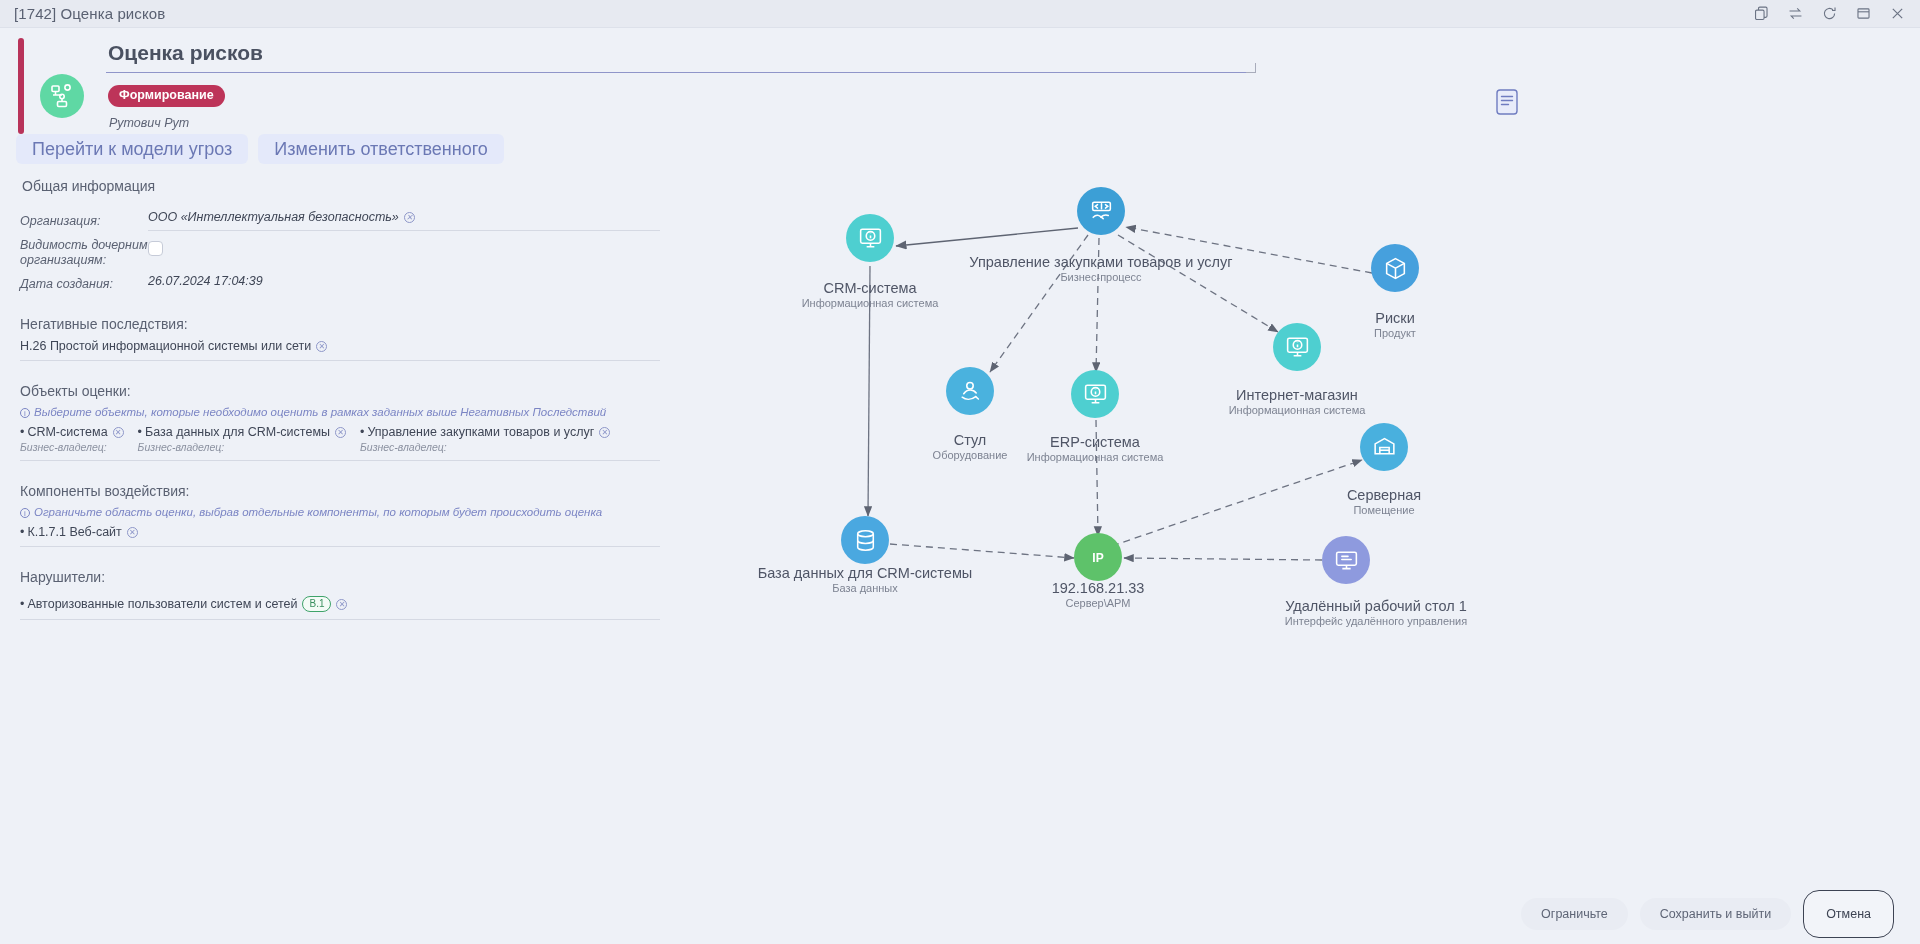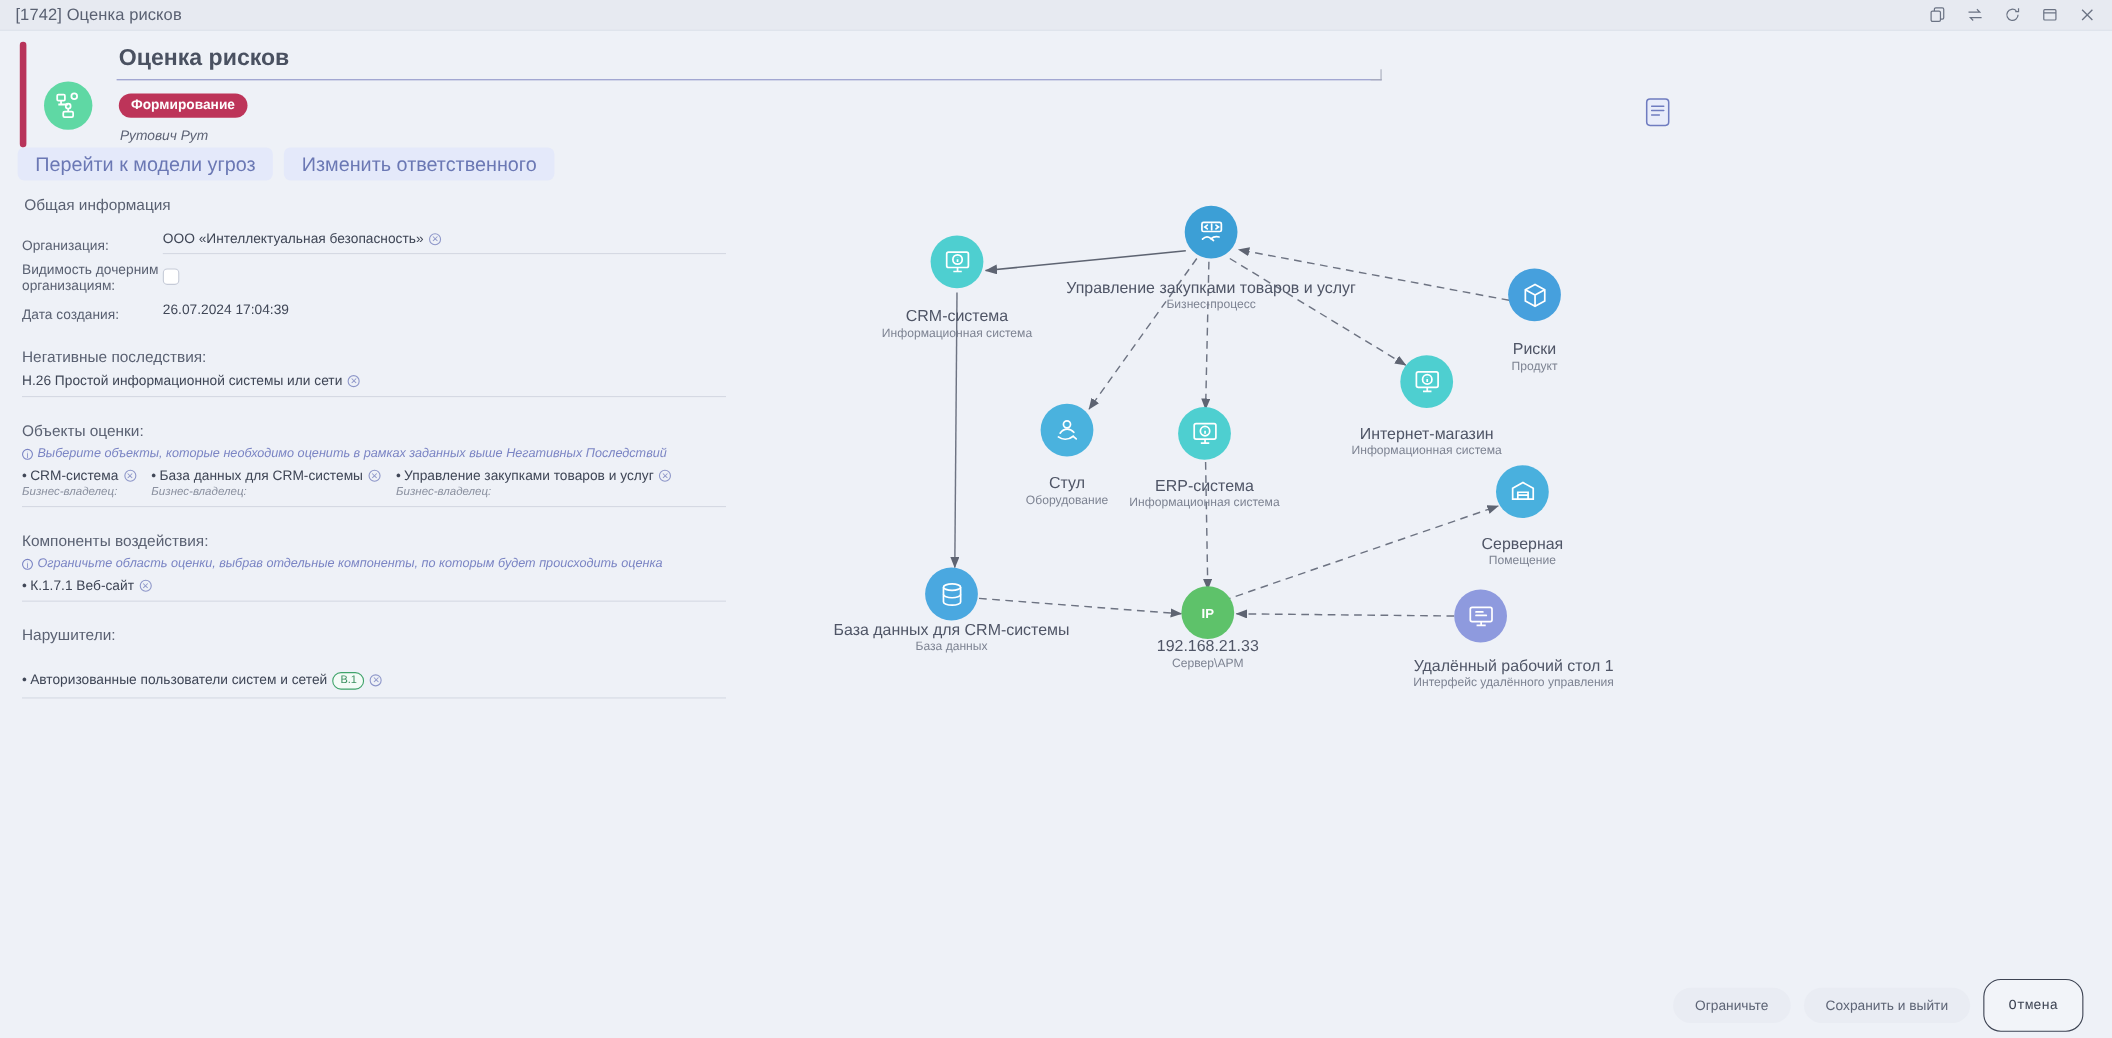--- a/index.html
+++ b/index.html
@@ -74,21 +74,21 @@
   .action-btn {
     background: #e4e9fa; color: #6b78b4; border: none; border-radius: 6px;
     font-size: 18px; padding: 8px 16px; cursor: pointer;
     font-family: inherit; line-height: 14px;
   }
 
   
   .form { position: absolute; left: 20px; top: 178px; width: 640px; }
   .section-title { font-size: 14px; color: #5a6172; margin: 0 0 14px 2px; }
 
-  .field-row { display: flex; align-items: flex-end; margin-bottom: 4px; }
+  .field-row { display: flex; align-items: center; margin-bottom: 4px; font-style: italic; }
   .field-label {
     width: 128px; flex: none; font-size: 12.5px; color: #5a6172;
     line-height: 15px; padding-top: 3px;
   }
   .field-value {
     flex: 1; font-size: 12.5px; color: #3f4656;
     border-bottom: 1px solid #d5d9e3; padding: 2px 0 6px 0; min-height: 22px;
   }
   .field-value.nobord { border-bottom: none; }
   .chk {
@@ -147,21 +147,21 @@
     display: flex; align-items: center; justify-content: flex-end;
     padding-right: 26px; gap: 12px;
   }
   .btn-ghost {
     background: #e9ecf3; color: #5e6576; border: none; border-radius: 16px;
     font-size: 12.5px; padding: 9px 20px; cursor: pointer; font-family: inherit;
   }
   .btn-outline {
     background: #f2f4f9; color: #3d4353; border: 1.5px solid #3d4353;
     border-radius: 16px; font-size: 12.5px; padding: 16px 22px; cursor: pointer;
-    font-family: Liberation Mono, monospace;
+    font-family: Liberation Sans, sans-serif;
   }
 </style>
 </head>
 <body>
 
 <div class="app">
 
   <div class="titlebar">
     <div class="titlebar-text">[1742] Оценка рисков</div>
     <div class="titlebar-actions">
@@ -292,21 +292,21 @@
       </div>
       <div class="chips-line">
         <div class="chip">
           <div class="chip-main"><span class="chip-bullet">•</span><span>К.1.7.1 Веб-сайт</span><span class="remove-x">✕</span></div>
         </div>
       </div>
     </div>
 
     <div class="block">
       <div class="block-title">Нарушители:</div>
-      <div class="chips-line" style="margin-top:26px">
+      <div class="chips-line" style="margin-top:11px">
         <div class="chip">
           <div class="chip-main"><span class="chip-bullet">•</span><span>Авторизованные пользователи систем и сетей</span><span class="badge-green">В.1</span><span class="remove-x">✕</span></div>
         </div>
       </div>
     </div>
   </div>
 
   <div class="diagram">
     <svg width="1200" height="480">
       <defs>

